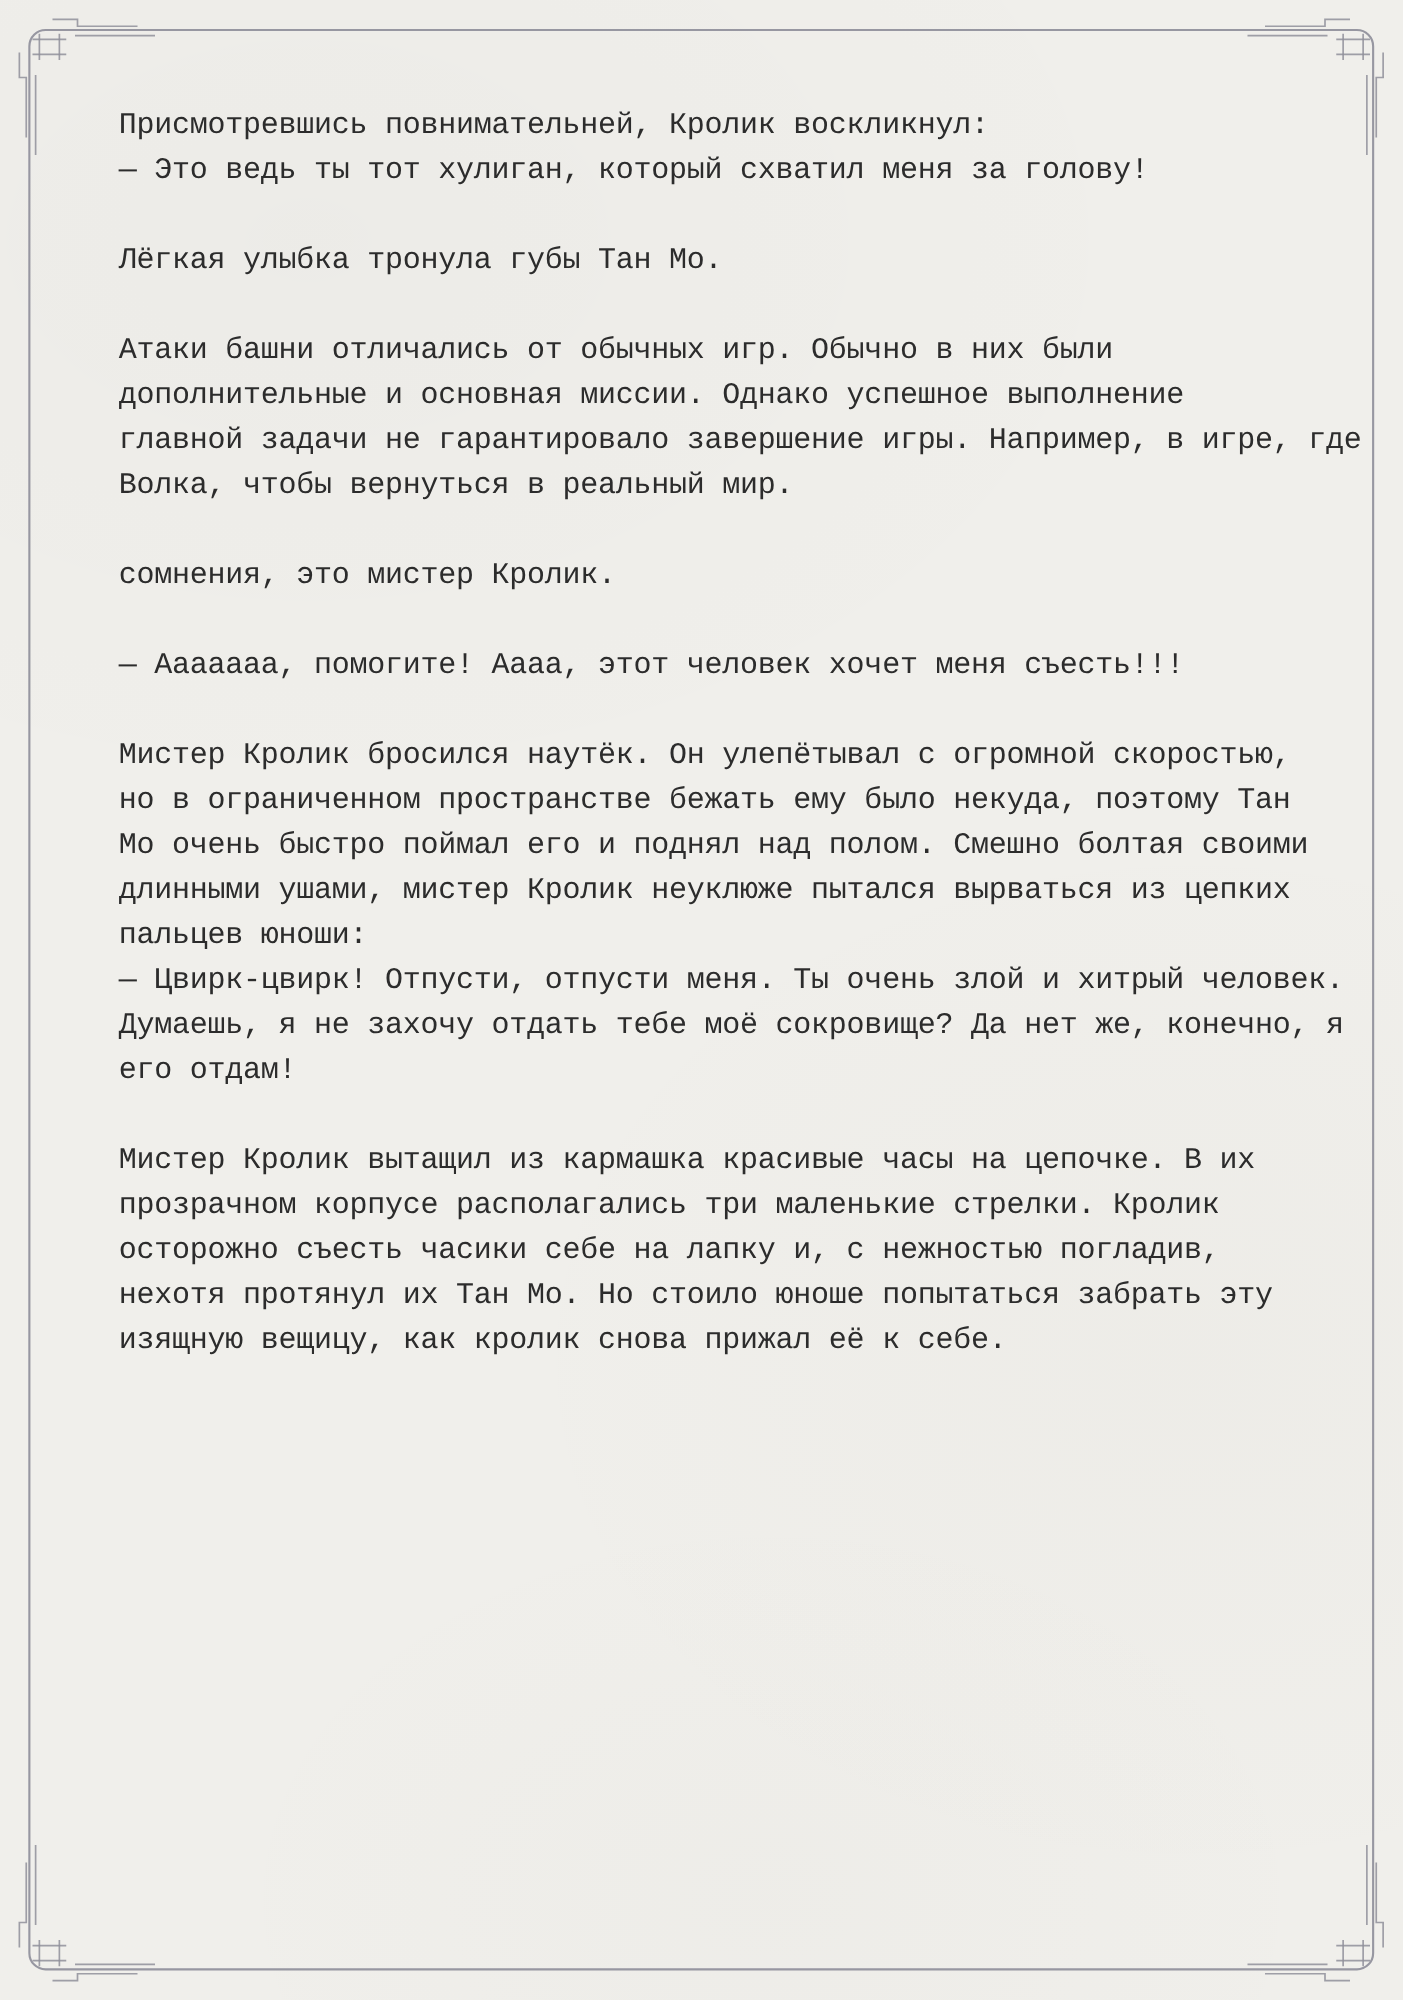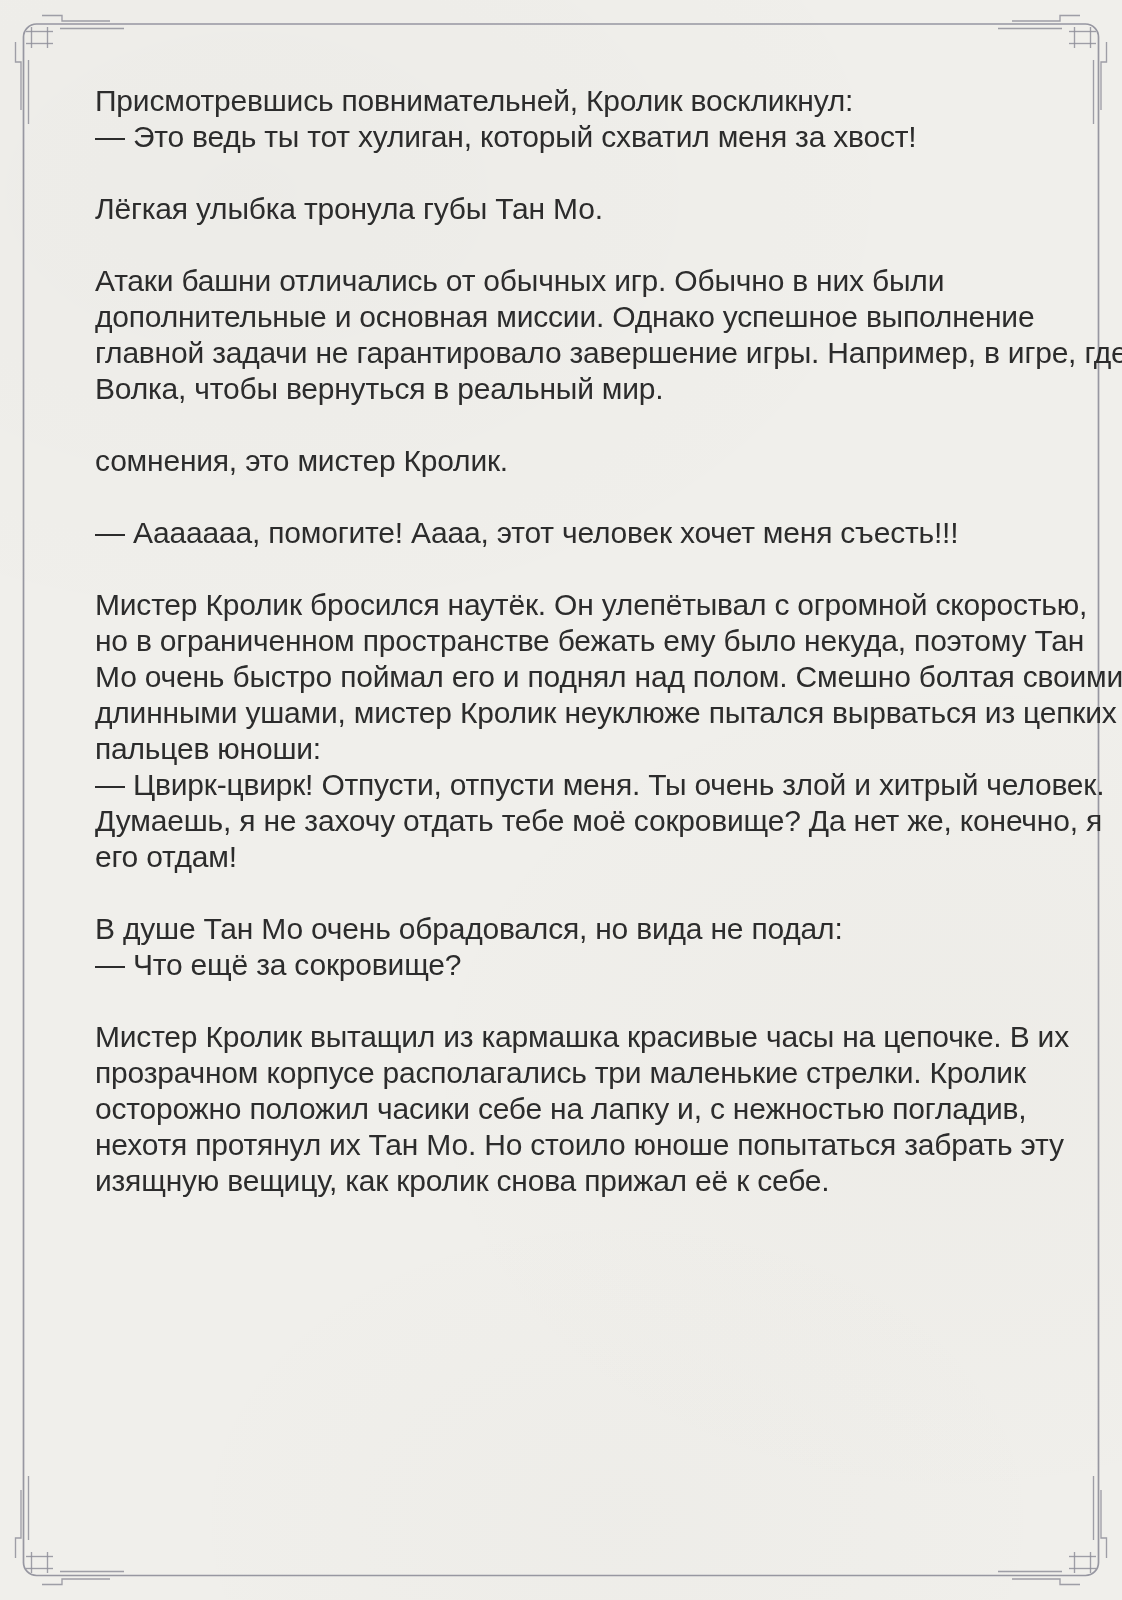--- a/index.html
+++ b/index.html
@@ -41,23 +41,24 @@
     stroke: var(--frame-soft, #8f8f9a);
     stroke-width: 1.35;
     opacity: 0.85;
   }
   .text-block {
     position: absolute;
     left: 95px;
     top: 83px;
     width: 965px;
     color: var(--fg, #2c2c2c);
-    font-size: 30px;
+    font-size: 24px;
     line-height: 36px;
     letter-spacing: -0.2px;
+    font-family: Liberation Mono, monospace;
   }
   .paragraph {
     margin: 0 0 36px 0;
   }
   .line {
     white-space: nowrap;
   }
 </style>
 </head>
 <body>
@@ -87,21 +88,21 @@
 
     <use href="#corner"></use>
     <use href="#corner" transform="translate(1122,0) scale(-1,1)"></use>
     <use href="#corner" transform="translate(0,1600) scale(1,-1)"></use>
     <use href="#corner" transform="translate(1122,1600) scale(-1,-1)"></use>
   </svg>
 
   <div class="text-block">
       <div class="paragraph">
         <div class="line">Присмотревшись повнимательней, Кролик воскликнул:</div>
-        <div class="line">— Это ведь ты тот хулиган, который схватил меня за хвост!</div>
+        <div class="line">— Это ведь ты тот хулиган, который схватил меня за голову!</div>
       </div>
       <div class="paragraph">
         <div class="line">Лёгкая улыбка тронула губы Тан Мо.</div>
       </div>
       <div class="paragraph">
         <div class="line">Атаки башни отличались от обычных игр. Обычно в них были</div>
         <div class="line">дополнительные и основная миссии. Однако успешное выполнение</div>
         <div class="line">главной задачи не гарантировало завершение игры. Например, в игре, где</div>
         <div class="line">Волка, чтобы вернуться в реальный мир.</div>
       </div>
@@ -115,25 +116,21 @@
         <div class="line">Мистер Кролик бросился наутёк. Он улепётывал с огромной скоростью,</div>
         <div class="line">но в ограниченном пространстве бежать ему было некуда, поэтому Тан</div>
         <div class="line">Мо очень быстро поймал его и поднял над полом. Смешно болтая своими</div>
         <div class="line">длинными ушами, мистер Кролик неуклюже пытался вырваться из цепких</div>
         <div class="line">пальцев юноши:</div>
         <div class="line">— Цвирк-цвирк! Отпусти, отпусти меня. Ты очень злой и хитрый человек.</div>
         <div class="line">Думаешь, я не захочу отдать тебе моё сокровище? Да нет же, конечно, я</div>
         <div class="line">его отдам!</div>
       </div>
       <div class="paragraph">
-        <div class="line">В душе Тан Мо очень обрадовался, но вида не подал:</div>
-        <div class="line">— Что ещё за сокровище?</div>
-      </div>
-      <div class="paragraph">
         <div class="line">Мистер Кролик вытащил из кармашка красивые часы на цепочке. В их</div>
         <div class="line">прозрачном корпусе располагались три маленькие стрелки. Кролик</div>
-        <div class="line">осторожно положил часики себе на лапку и, с нежностью погладив,</div>
+        <div class="line">осторожно съесть часики себе на лапку и, с нежностью погладив,</div>
         <div class="line">нехотя протянул их Тан Мо. Но стоило юноше попытаться забрать эту</div>
         <div class="line">изящную вещицу, как кролик снова прижал её к себе.</div>
       </div>
     </div>
 
 </div>
 
 </body></html>

